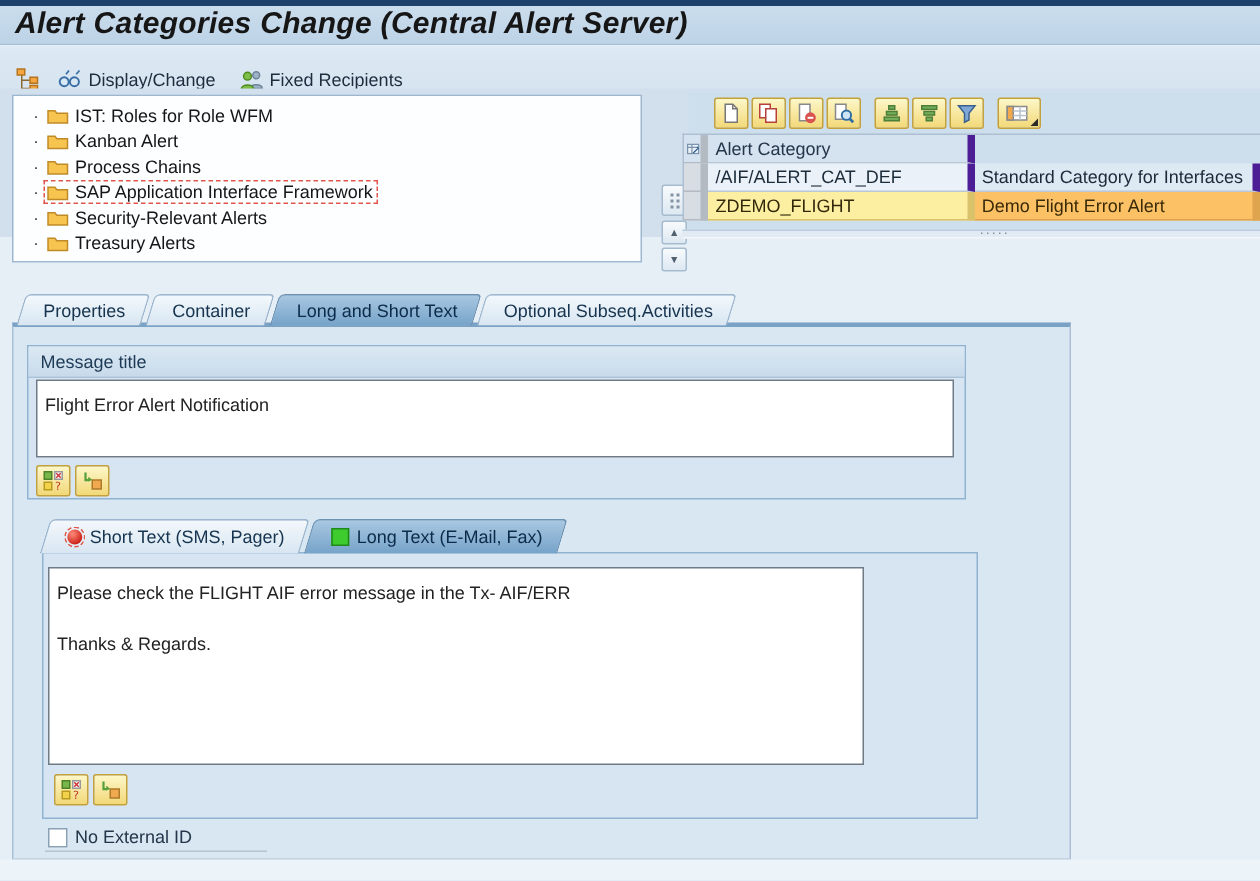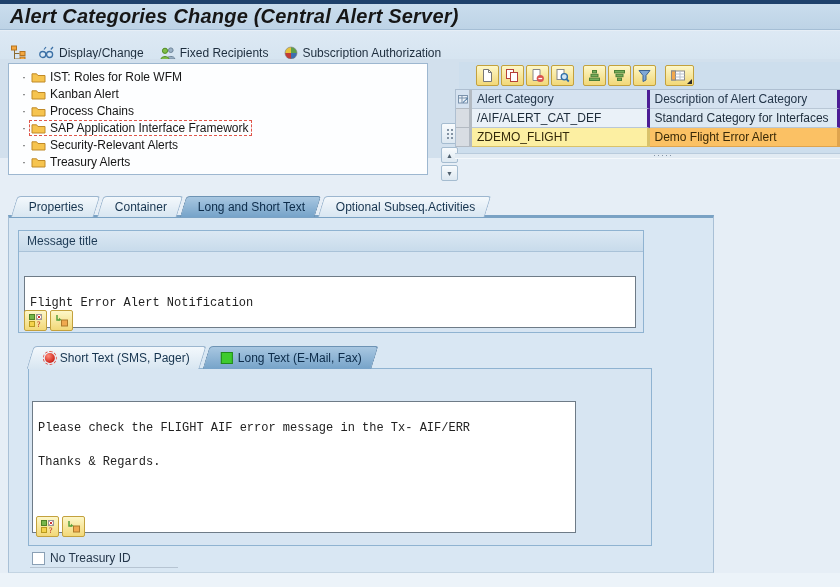--- a/index.html
+++ b/index.html
@@ -50,21 +50,21 @@
   .ybtn{width:21px;height:19px;border:1px solid #c3a13d;border-radius:2px;
     background:linear-gradient(#fdf7c8,#f2d878);display:flex;align-items:center;justify-content:center;
     position:relative;}
   .gap-l{margin-left:7px;}
   .ybtn.wide{width:27px;}
   .ybtn.wide::after{content:"";position:absolute;right:1px;bottom:1px;
     border-left:5px solid transparent;border-bottom:5px solid #2b2b2b;}
 
   .alv{left:455px;top:89px;width:385px;border-top:1px solid #aebfd1;border-left:1px solid #aebfd1;z-index:2;}
   .alv-row{display:flex;height:19px;}
-  .alv-cell{box-sizing:border-box;border-right:3px solid #4c1d95;border-bottom:1px solid #b9c7d6;
+  .alv-cell{box-sizing:border-box;border-right:5px solid #4c1d95;border-bottom:1px solid #b9c7d6;
     font-size:12px;display:flex;align-items:center;padding-left:5px;white-space:nowrap;overflow:hidden;color:#1c2b3a;}
   .c-sel{width:16px;padding-left:2px;background:#d8dde3;border-color:#b3bac2;justify-content:center;}
   .c-cat{width:178px;}
   .c-desc{width:191px;}
   .hd{background:#d5e2f0;color:#24364a;}
   .r-sel{background:#fcefa2;color:#33290a;border-color:#d9c26a;}
   .r-sel2{background:#fbc164;color:#3a2a08;border-color:#dfa44e;}
   .r-n1{background:#eaf1f8;}
   .r-n2{background:#dde9f3;}
 
@@ -82,22 +82,22 @@
   .tab.active{background:linear-gradient(#a8c7e1,#76a3c9);border-color:#6d93b4;color:#0c2b49;}
 
   .tab-panel{left:8px;top:215px;width:706px;height:358px;background:#d9e7f3;
     border-top:3px solid #7aa2c4;border-left:1px solid #a9c0d6;border-right:1px solid #a9c0d6;
     border-bottom:1px solid #c3d4e2;z-index:2;}
 
   .group{border:1px solid #8fb3d1;background:#d7e5f2;z-index:3;}
   .mt-group{left:18px;top:230px;width:626px;height:103px;}
   .group-hd{height:20px;background:linear-gradient(#dbe8f3,#c8dbeb);border-bottom:1px solid #a9c2d8;
     font-size:12px;color:#1d3a55;display:flex;align-items:center;padding-left:8px;}
-  textarea.ta{border:1px solid #6e7b87;background:#fff;color:#222;font-family:Liberation Mono, monospace;
-    font-size:12px;line-height:17px;padding:18px 5px;resize:none;outline:none;z-index:4;margin-top:23px;}
+  textarea.ta{border:1px solid #6e7b87;background:#fff;color:#222;font-family:Liberation Sans, sans-serif;
+    font-size:12px;line-height:17px;padding:8px 5px;resize:none;outline:none;z-index:4;}
   .ta-mt{left:24px;top:253px;width:612px;height:52px;}
   .ico-row-1{left:24px;top:310px;display:flex;gap:3px;z-index:4;}
 
   .sub-tabstrip{left:30px;top:346px;height:22px;display:flex;gap:3px;z-index:4;}
   .sub-tabstrip .tab{height:22px;}
   .led-red{width:10px;height:10px;border-radius:50%;
     background:radial-gradient(circle at 35% 30%,#ff8b7a,#cd241a 72%);
     outline:1px dashed #e0564a;outline-offset:1px;}
   .led-green{width:10px;height:10px;background:#3ecb2e;border:1px solid #1f8a1a;}
 
@@ -140,30 +140,20 @@
     <span>Display/Change</span>
   </div>
   <div class="tool-btn">
     <svg width="16" height="14" viewBox="0 0 16 14">
       <circle cx="10.8" cy="4.2" r="2.3" fill="#9db3c8" stroke="#6e8498"></circle>
       <path d="M6.8 13c0-3.4 8-3.4 8 0z" fill="#9db3c8" stroke="#6e8498"></path>
       <circle cx="5" cy="4.8" r="2.6" fill="#7fbf49" stroke="#4f8a23"></circle>
       <path d="M.8 13.6c0-4 8.4-4 8.4 0z" fill="#7fbf49" stroke="#4f8a23"></path>
     </svg>
     <span>Fixed Recipients</span>
-  </div>
-  <div class="tool-btn">
-    <svg width="14" height="14" viewBox="0 0 14 14">
-      <path d="M7 7L7 1A6 6 0 0 1 13 7Z" fill="#5fa049"></path>
-      <path d="M7 7L13 7A6 6 0 0 1 7 13Z" fill="#3d6eb0"></path>
-      <path d="M7 7L7 13A6 6 0 0 1 1 7Z" fill="#c23b35"></path>
-      <path d="M7 7L1 7A6 6 0 0 1 7 1Z" fill="#e6c23c"></path>
-      <circle cx="7" cy="7" r="6" fill="none" stroke="#7a7a7a" stroke-width=".6"></circle>
-    </svg>
-    <span>Subscription Authorization</span>
   </div>
 </div>
 
 <div class="abs upper-bg"></div>
 
 <div class="abs tree-panel">
   <div class="tree-item">
     <span class="bullet">·</span>
     <span class="sel-wrap">
         <span class="fold">
@@ -301,21 +291,20 @@
 <div class="abs alv">
   <div class="alv-row">
     <div class="alv-cell c-sel hd">
       <svg width="11" height="11" viewBox="0 0 11 11">
           <rect x=".5" y="1.5" width="9" height="7.5" fill="#eaf1f8" stroke="#7a92ab"></rect>
           <path d="M.5 4h9M4 1.5v7.5" stroke="#7a92ab"></path>
           <path d="M5 8.5L9.2 4.6l-1-1" fill="none" stroke="#2e5e8e"></path>
         </svg>
     </div>
     <div class="alv-cell c-cat hd">Alert Category</div>
-    <div class="alv-cell c-desc hd">Description of Alert Category</div>
   </div>
   <div class="alv-row">
     <div class="alv-cell c-sel"></div>
     <div class="alv-cell c-cat r-n1">/AIF/ALERT_CAT_DEF</div>
     <div class="alv-cell c-desc r-n2">Standard Category for Interfaces</div>
   </div>
   <div class="alv-row">
     <div class="alv-cell c-sel"></div>
     <div class="alv-cell c-cat r-sel">ZDEMO_FLIGHT</div>
     <div class="alv-cell c-desc r-sel2">Demo Flight Error Alert</div>
@@ -399,17 +388,17 @@
     <svg width="15" height="15" viewBox="0 0 15 15">
         <rect x="7.5" y="7" width="6" height="6" fill="#f0a94f" stroke="#ad7a2a"></rect>
         <path d="M3 2v5h2.5" fill="none" stroke="#58a03c" stroke-width="1.5"></path>
         <path d="M5 4.8l2.6 2.2-3 1z" fill="#58a03c"></path>
       </svg>
   </div>
 </div>
 
 <div class="abs footer-check">
   <input type="checkbox" class="cb" style="">
-  <span class="cb-label">No Treasury ID</span>
+  <span class="cb-label">No External ID</span>
 </div>
 <div class="abs underline"></div>
 
 <div class="abs bottom-strip"></div>
 
 </body></html>

